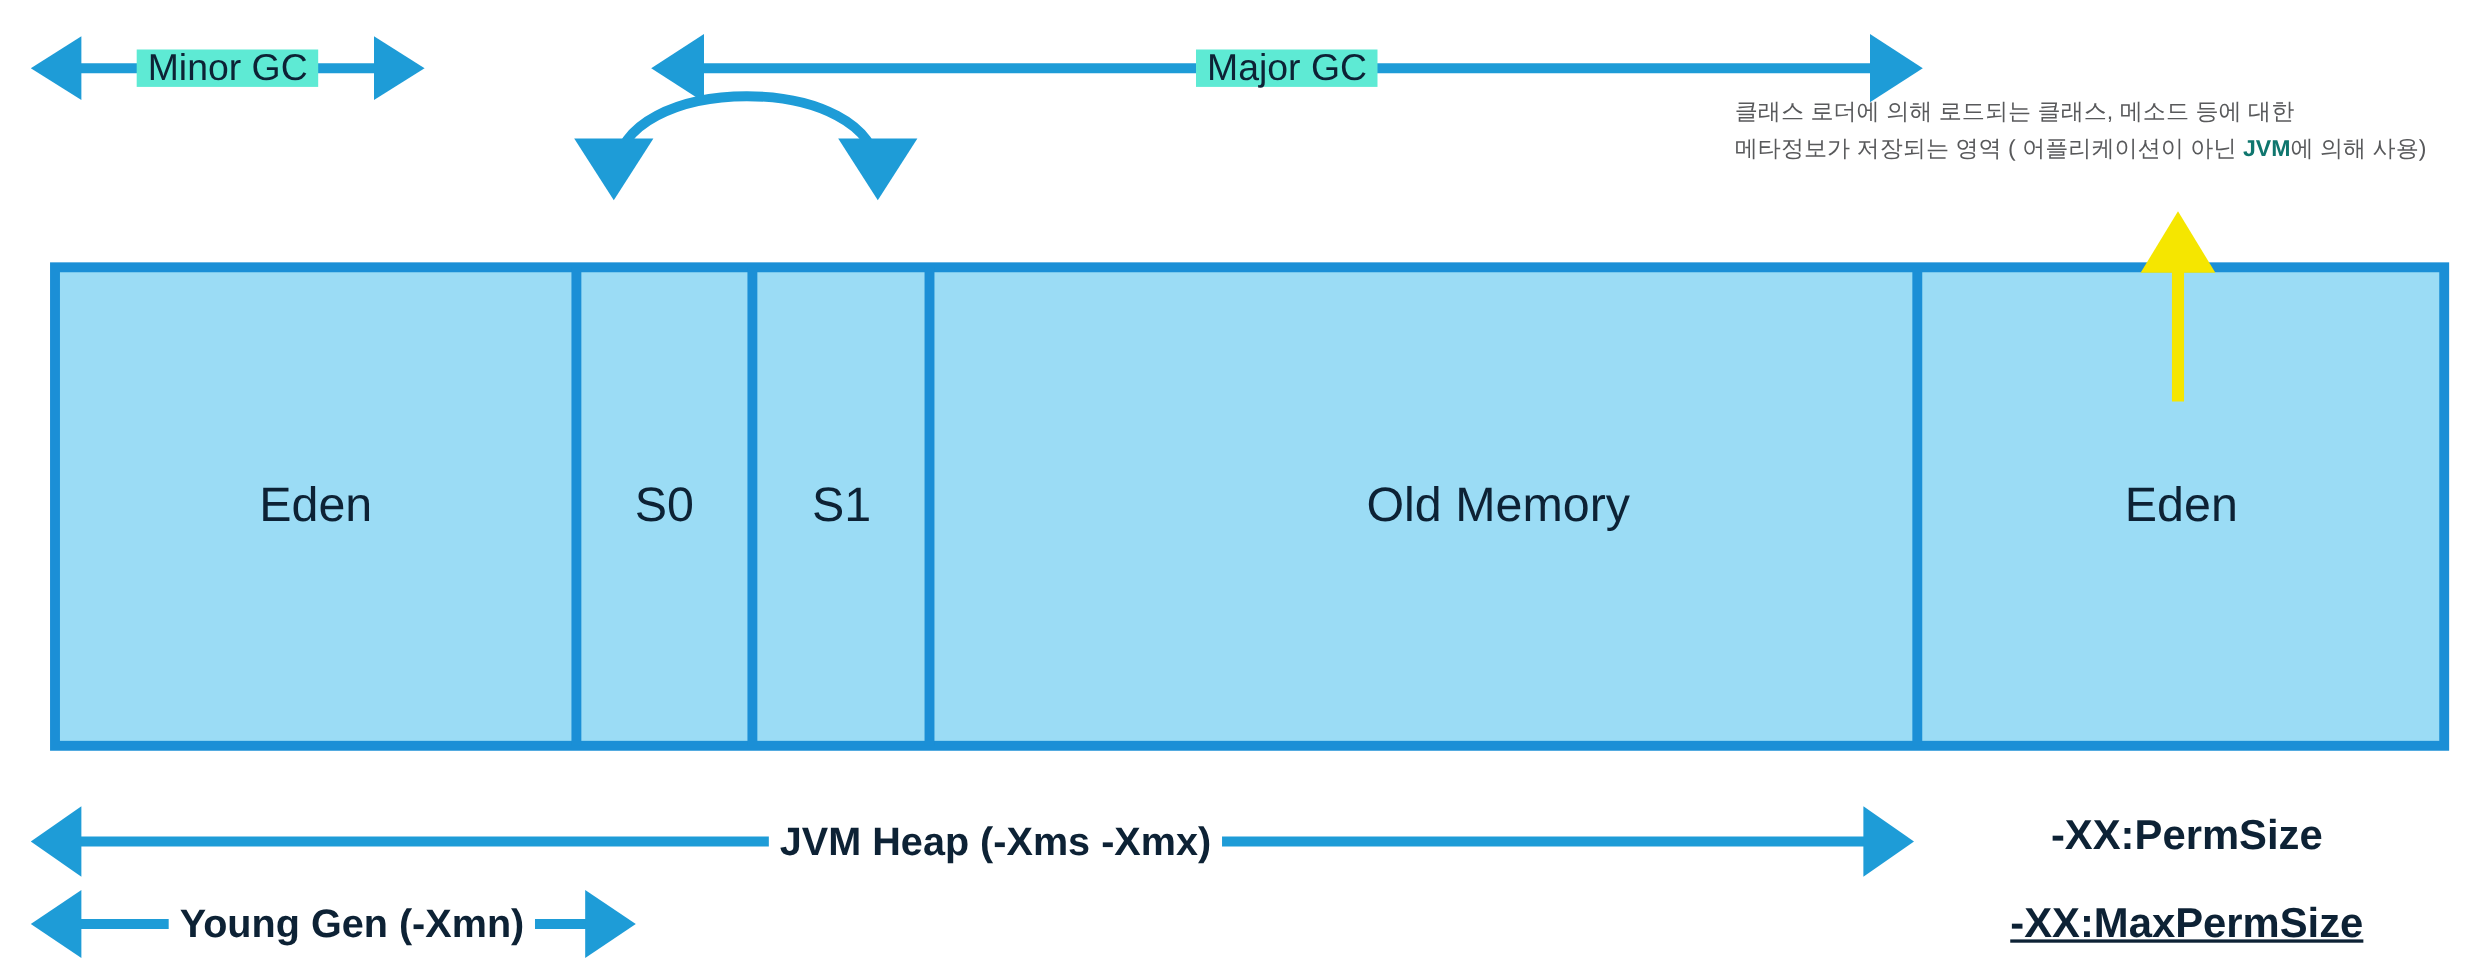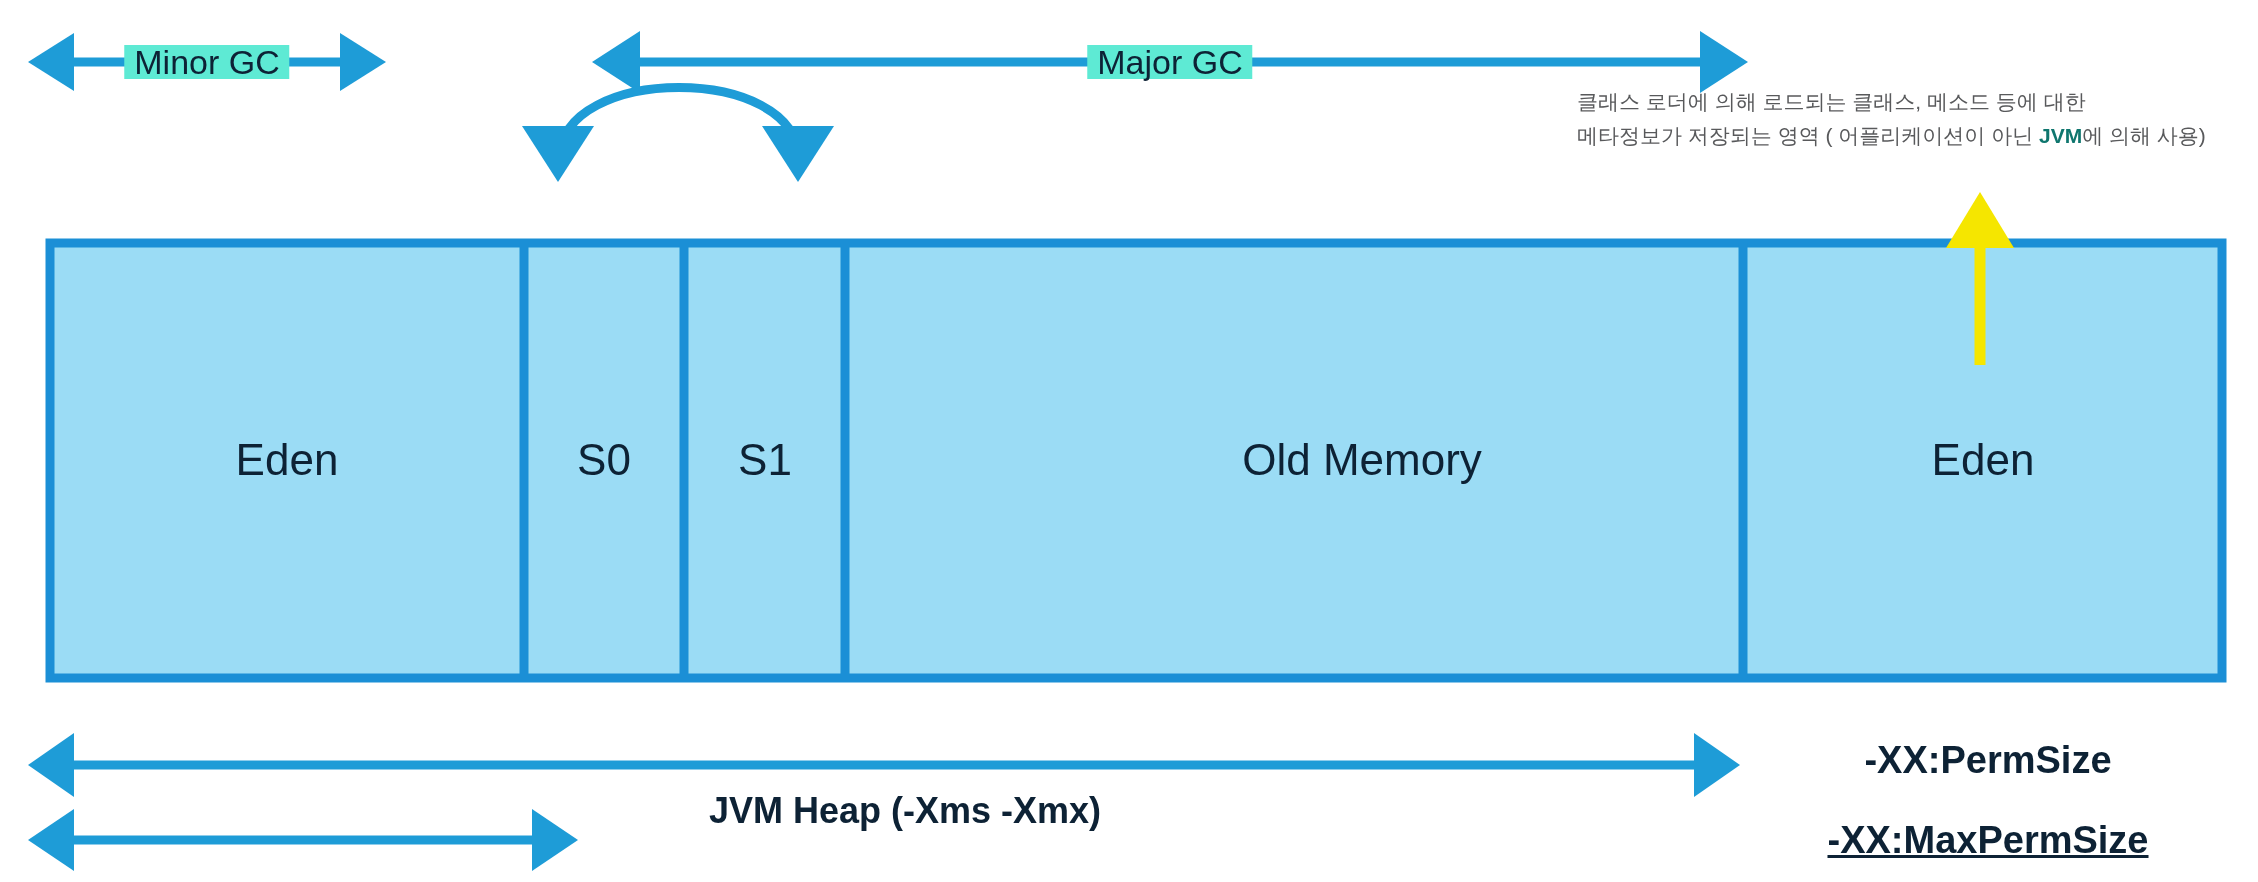--- a/index.html
+++ b/index.html
@@ -44,21 +44,20 @@
     transform: translate(-50%, -50%);
     line-height: 1;
   }
   .bottom-arrow-label {
     font-size: 36px;
     font-weight: bold;
     transform: translate(-50%, -50%);
     background: #ffffff;
     padding: 0 10px;
     line-height: 1;
-    margin-top: 46px;
   }
   .flag-label {
     font-size: 38px;
     font-weight: bold;
     transform: translate(-50%, -50%);
     line-height: 1;
   }
   .note-line {
     position: absolute;
     font-size: 21px;
@@ -135,18 +134,19 @@
   <div class="lbl block-label" style="left:604px; top:460px;">S0</div>
 
   <div class="lbl block-label" style="left:765px; top:460px;">S1</div>
 
   <div class="lbl block-label" style="left:1342px; top:460px;margin-left:20px;">Old Memory</div>
 
   <div class="lbl block-label" style="left:1983px; top:460px;">Eden</div>
 
   <div class="lbl bottom-arrow-label" style="left:905px; top:765px;">JVM Heap (-Xms -Xmx)</div>
 
+  <div class="lbl bottom-arrow-label" style="left:320px; top:840px;">Young Gen (-Xmn)</div>
 
   <div class="lbl flag-label" style="left:1988px; top:760px;">-XX:PermSize</div>
 
   <div class="lbl flag-label" style="left:1988px; top:840px;text-decoration:underline;">-XX:MaxPermSize</div>
 
 </div>
 
 </body></html>

